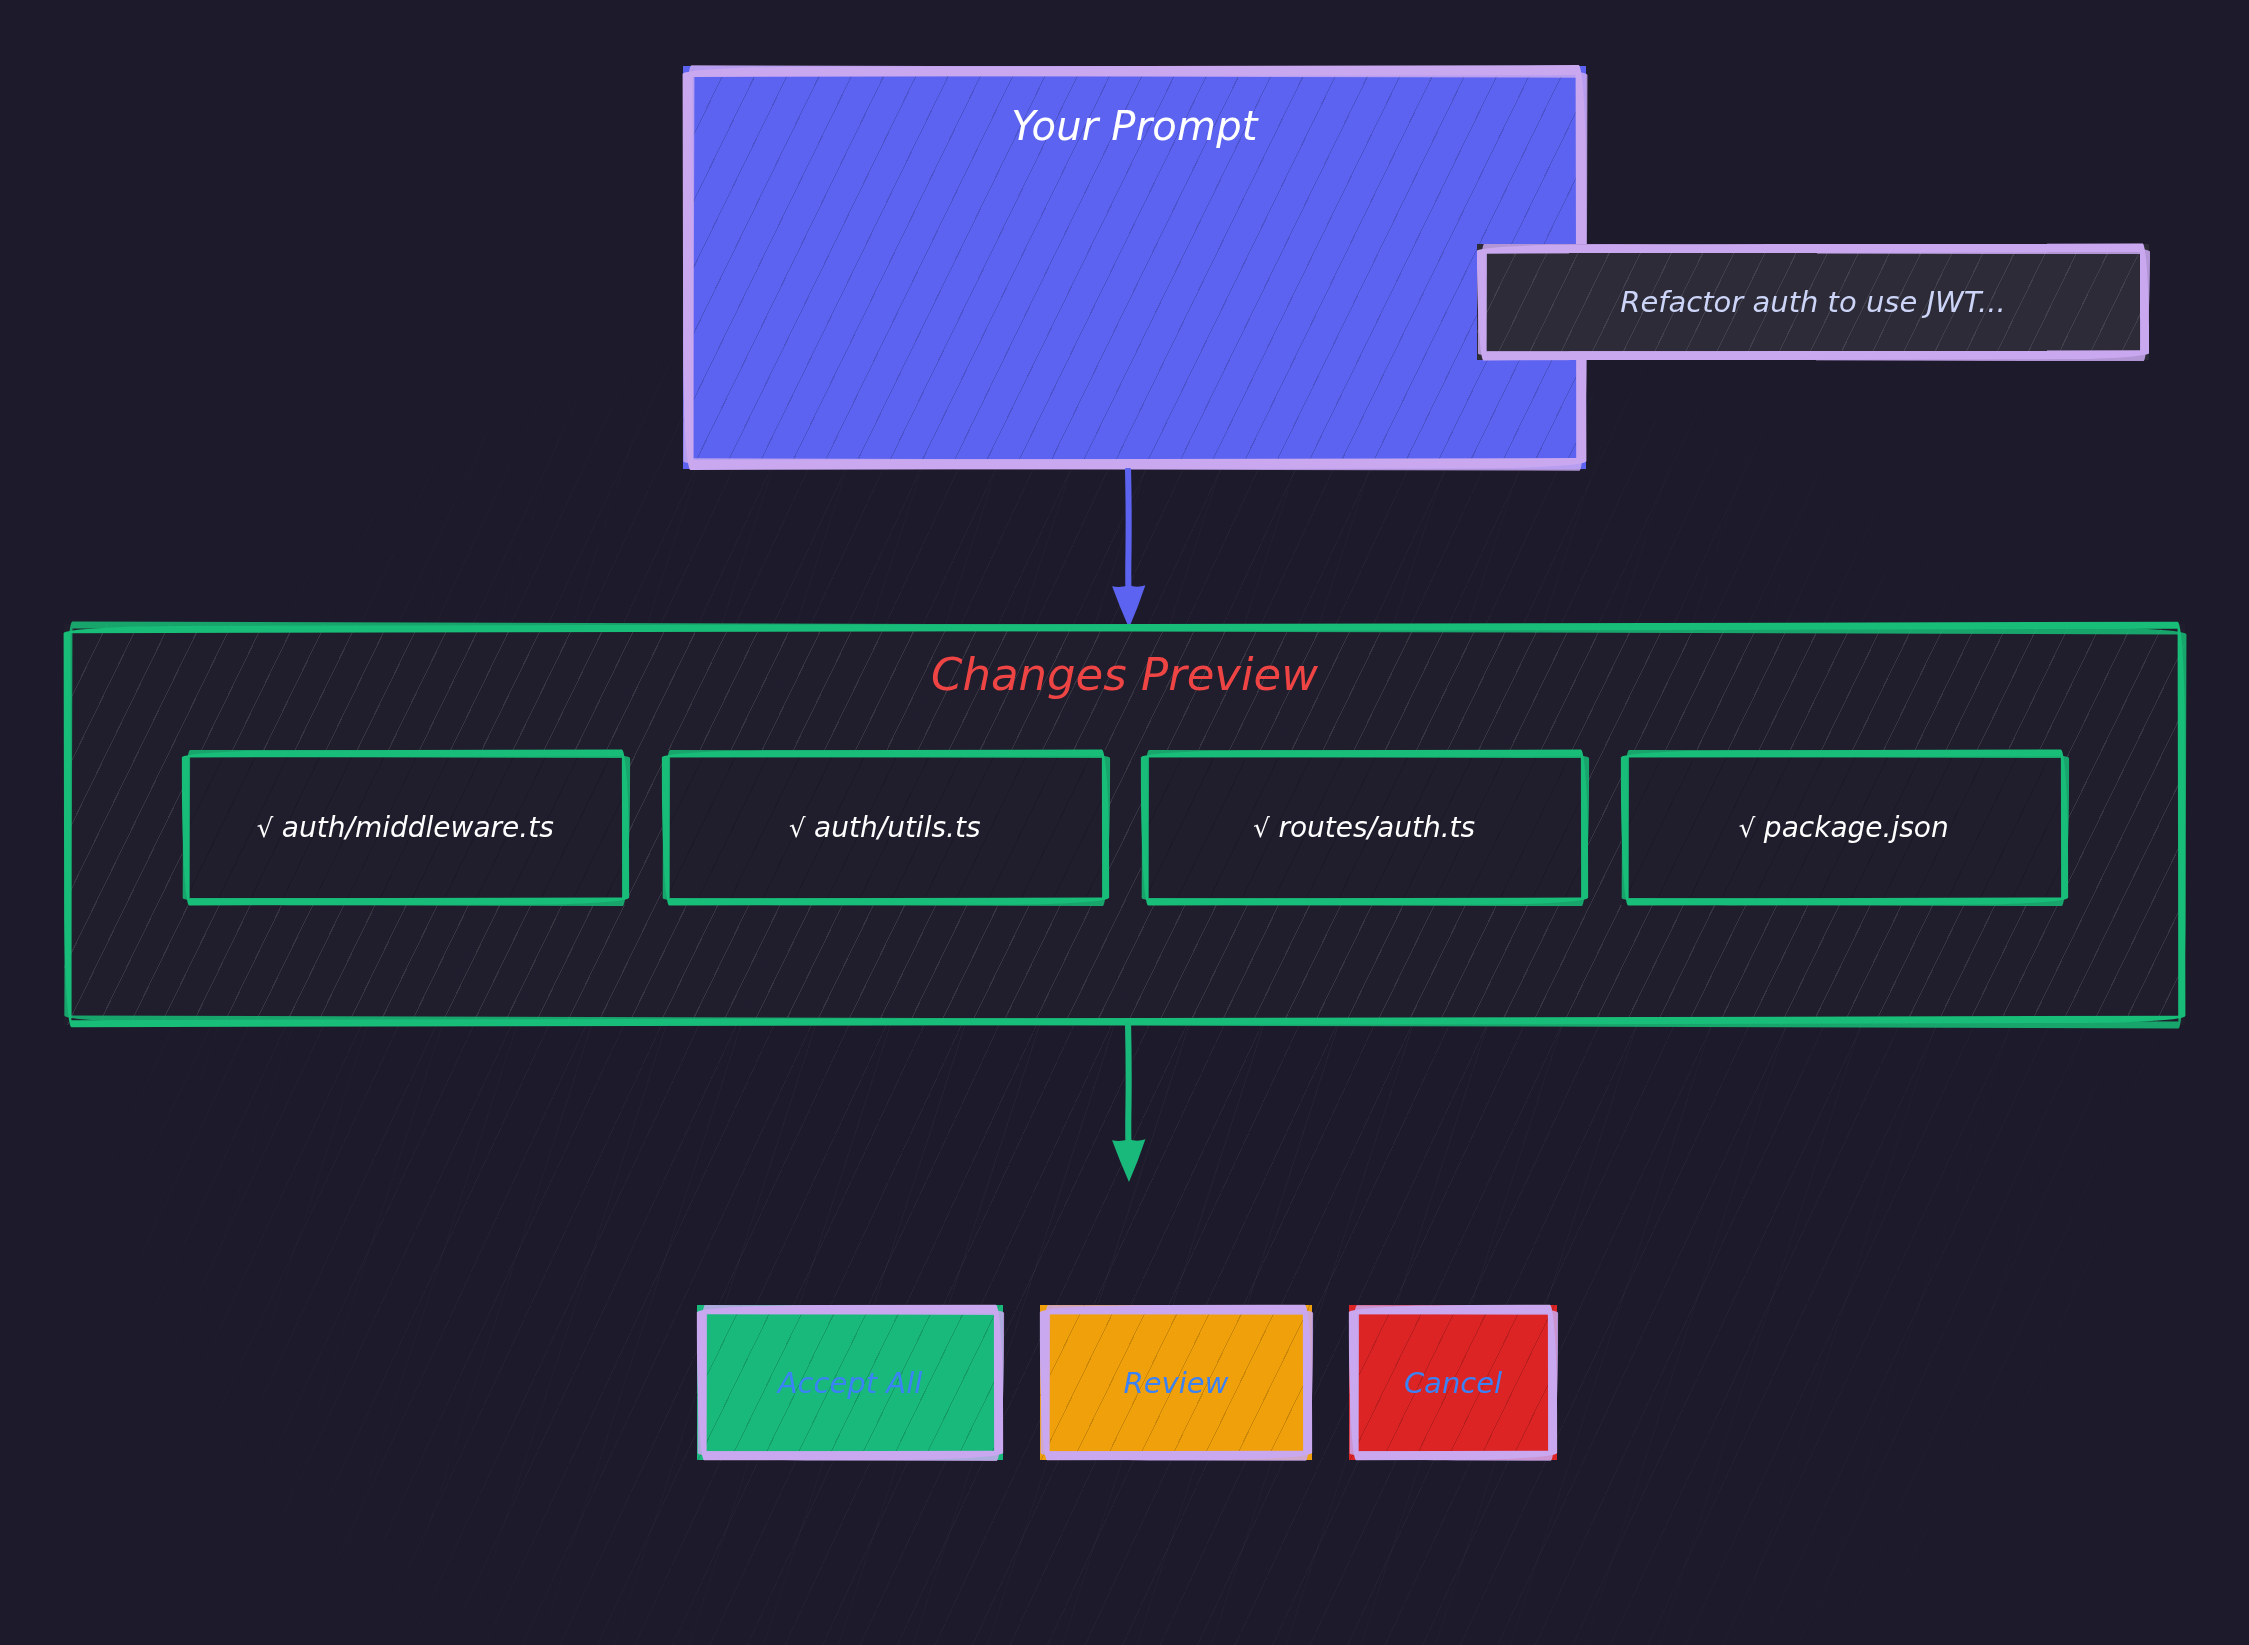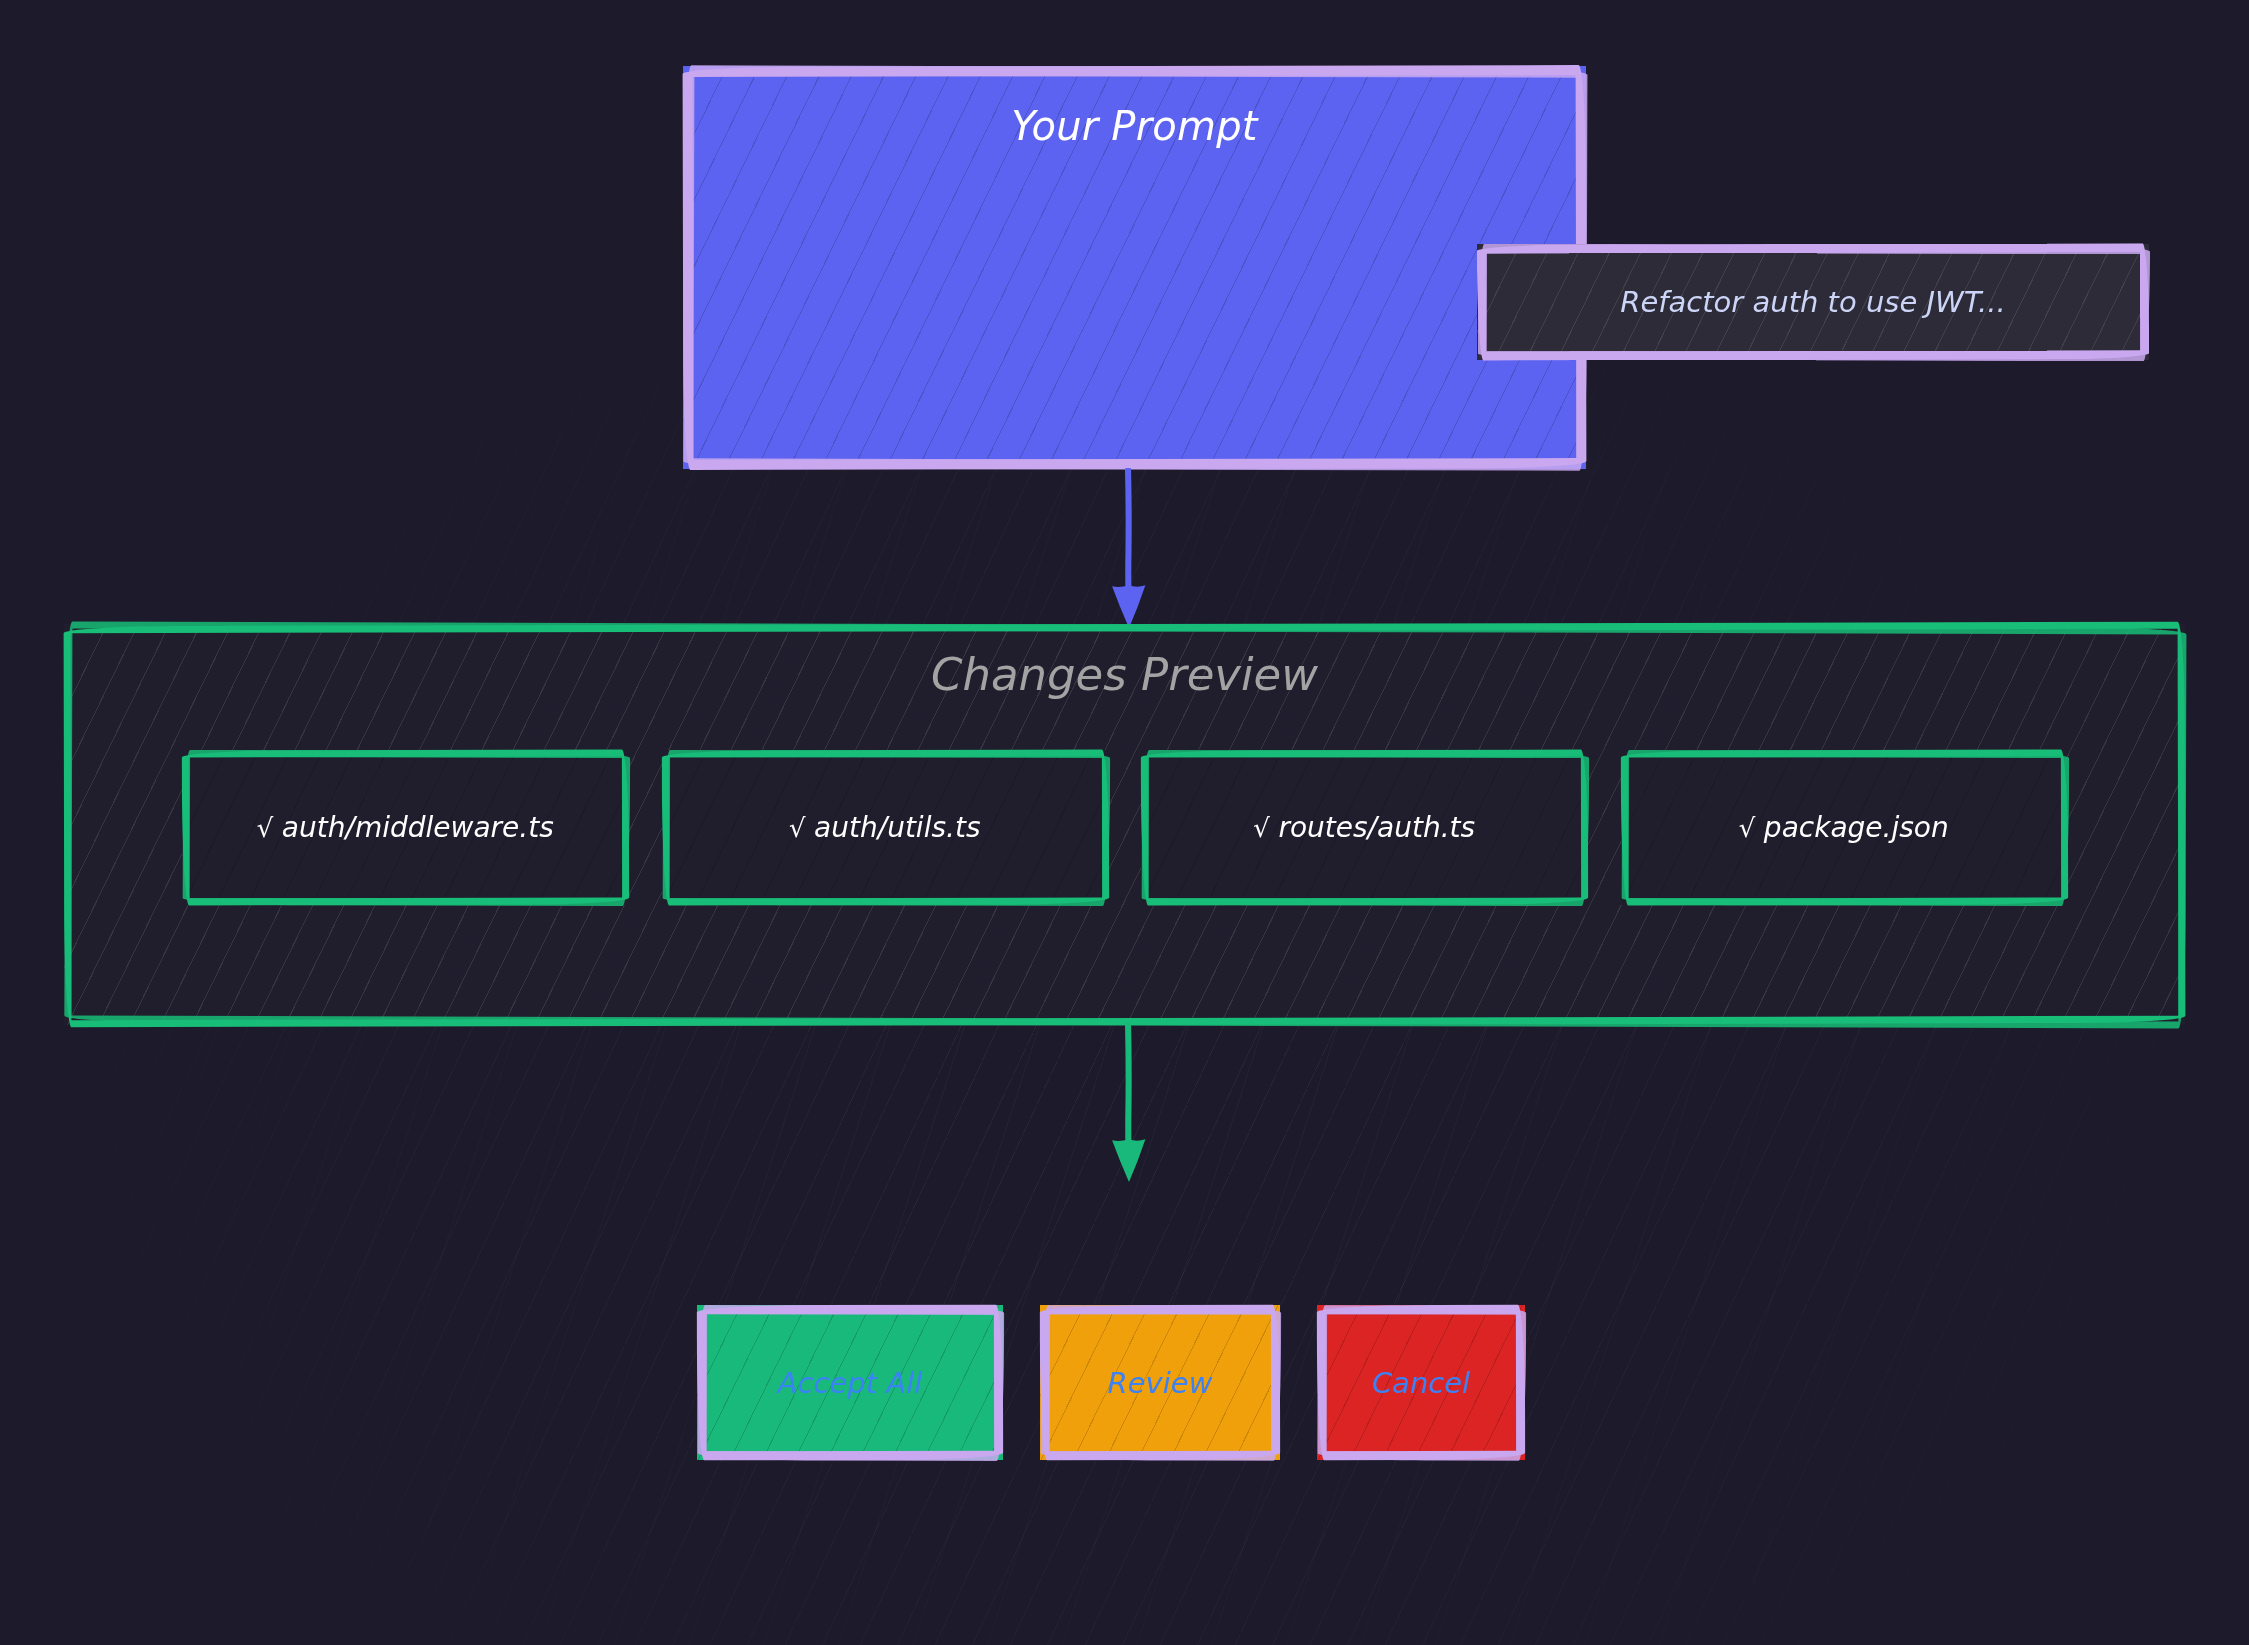--- a/index.html
+++ b/index.html
@@ -138,21 +138,21 @@
     left: 64px; top: 624px;
     width: 2121px; height: 401px;
   }
   #preview-panel .fill { background: rgba(32,30,46,0.96); }
   #preview-panel .edge { border-width: 7.5px; border-color: #18bd78; }
 
   #preview-title {
     position: absolute;
     left: 0; right: 0; top: 23.5px;
     text-align: center;
-    color: #a3a3a3;
+    color: #ef4444;
     font-size: 45px;
   }
 
   #chips-row {
     position: absolute;
     left: 118px; top: 126px;
     right: 118px; height: 155px;
     display: flex;
     align-items: stretch;
     gap: 33px;
@@ -201,21 +201,21 @@
     display: flex;
     align-items: center;
     justify-content: center;
     color: #3b82f6;
     font-size: 29px;
     z-index: 4;
     white-space: nowrap;
   }
   #btn-accept-all { width: 306px; }
   #btn-accept-all .fill { background: #19b97c; }
-  #btn-review { width: 240px; }
+  #btn-review { width: 272px; }
   #btn-review .fill { background: #efa00b; }
   #btn-cancel { width: 208px; }
   #btn-cancel .fill { background: #dc2424; }
 </style>
 </head>
 <body>
 
 <div id="stage">
 
   <div class="rbox" id="prompt-card">

